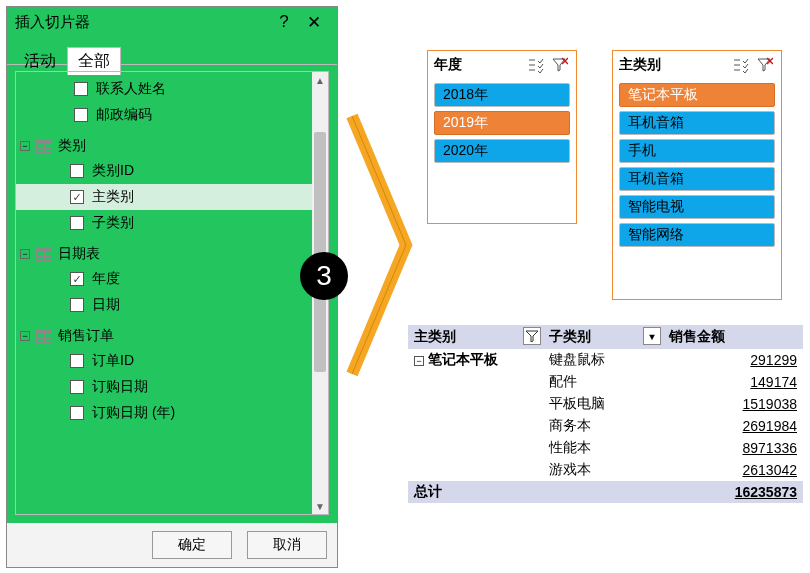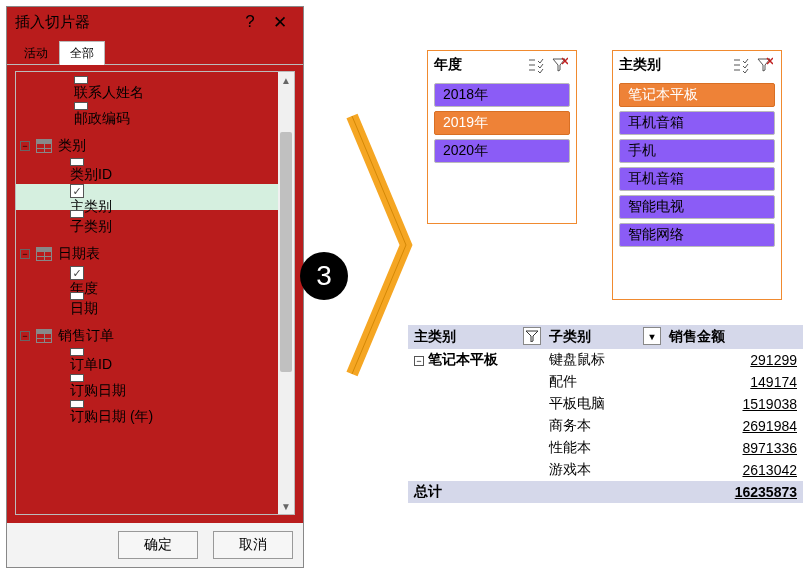--- a/index.html
+++ b/index.html
@@ -1,39 +1,39 @@
 <!DOCTYPE html>
 <html><head>
 <meta charset="utf-8">
 <style>
   * { box-sizing: border-box; font-family: "Microsoft YaHei", Arial, sans-serif; }
   body { margin: 0; padding: 0; width: 810px; height: 573px; background: #fff; font-size: 14px; position: relative; }
 
   
   .dialog {
-    position: absolute; left: 6px; top: 6px; width: 298px; height: 562px;
+    position: absolute; left: 6px; top: 6px; width: 332px; height: 562px;
     border: 1px solid #888;
-    background: #b91c1c;
+    background: #22c55e;
     display: flex; flex-direction: column;
   }
   .dlg-title {
     display: flex; align-items: center; height: 30px;
     padding: 0 8px; font-size: 15px;
   }
   .dlg-title .title-text { flex: 1; }
   .dlg-title .title-btn { width: 30px; text-align: center; cursor: pointer; font-size: 17px; }
 
   .dlg-tabs {
     display: flex; align-items: flex-end; padding-left: 6px; height: 28px;
     border-bottom: 1px solid #bbb;
   }
   .dlg-tab {
-    padding: 3px 10px; font-size: 12px; cursor: pointer;
+    padding: 3px 10px; font-size: 16px; cursor: pointer;
     border: 1px solid transparent; border-bottom: none;
-    position: relative; top: 1px;
+    position: relative; top: 11px;
   }
   .dlg-tab.active { border-color: #bbb; background: #fff; font-family: Liberation Mono, monospace; }
 
   .dlg-body-wrap {
     flex: 1; margin: 6px 8px 8px 8px; border: 1px solid #bbb;
     position: relative; overflow: hidden;
   }
   .dlg-body {
     position: absolute; top: 0; left: 0; right: 16px; bottom: 0;
     overflow: hidden; padding: 4px 0;
@@ -62,22 +62,22 @@
     font-size: 9px; line-height: 1; margin-left: -14px;
   }
   .tbl-ico {
     width: 16px; height: 14px; border: 1px solid #888; background:
       linear-gradient(#888,#888) top/100% 4px no-repeat,
       linear-gradient(#888,#888) center/1px 100% no-repeat,
       linear-gradient(#888,#888) 0 8px/100% 1px no-repeat;
   }
 
   .item-row {
-    display:flex; height: 26px; 
-    padding-left: 54px; cursor: pointer; flex-direction: column;
+    display:flex; align-items:center; height: 26px; gap: 8px;
+    padding-left: 54px; cursor: pointer;
   }
   .item-row.highlight { background: #d5efdf; }
   .item-row.top-level { padding-left: 58px; }
   .cb {
     width: 14px; height: 14px; border: 1px solid #555; background: #fff;
     display:flex; align-items:center; justify-content:center; font-size: 11px; color:#444;
   }
   .cb.checked::after { content: "✓"; }
 
   .dlg-footer {
@@ -108,21 +108,21 @@
     display:flex; align-items:center; height:28px; padding:0 6px; gap:4px;
   }
   .slicer-head .sh-title { flex:1; font-weight:bold; }
   .sh-ico { width:20px; height:20px; display:flex; align-items:center; justify-content:center; cursor:pointer; }
   .sh-ico svg { width:16px; height:16px; }
 
   .slicer-body { flex:1; padding:0 6px 6px 6px; }
   .slicer-btn {
     height:24px; margin-top:4px; border:1px solid #bbb;
     border-radius:2px; display:flex; align-items:center; padding:0 8px;
-    cursor:pointer; background:#8b5cf6;
+    cursor:pointer; background:#0ea5e9;
   }
   .slicer-btn.selected { background:#ee8237; color:#fff; border-color:#d86f24; }
 
   .year-slicer { left:427px; top:50px; width:150px; height:174px; }
   .cat-slicer  { left:612px; top:50px; width:170px; height:250px; }
 
   
   .pivot {
     position:absolute; left:408px; top:325px; width:395px;
     font-size:14px;

